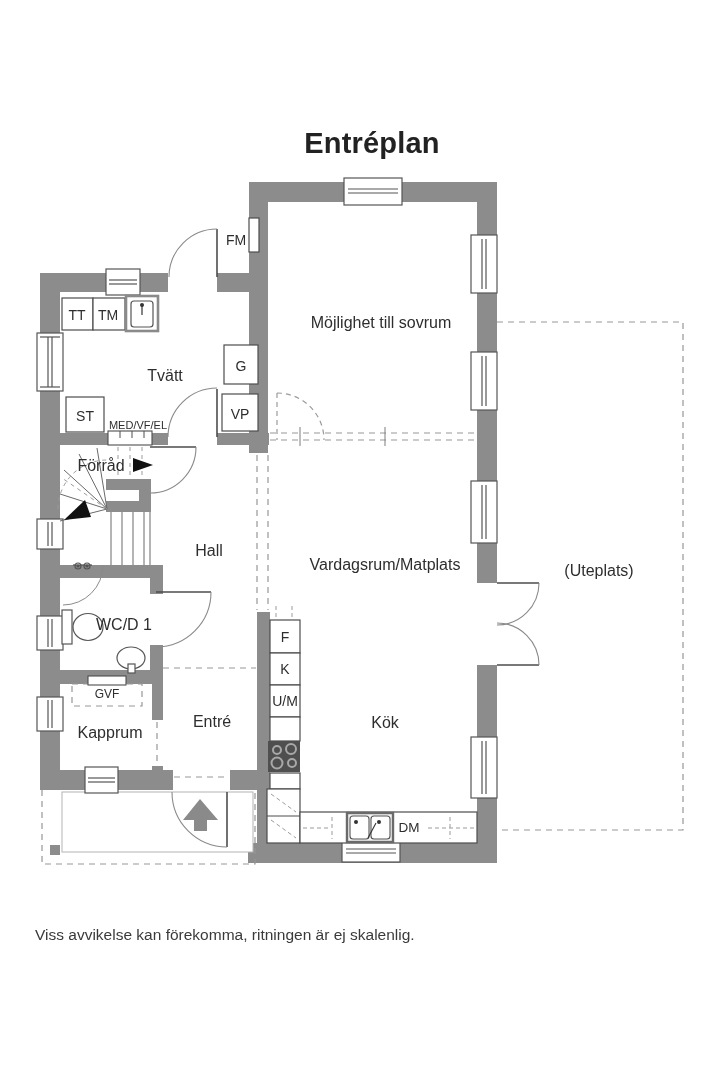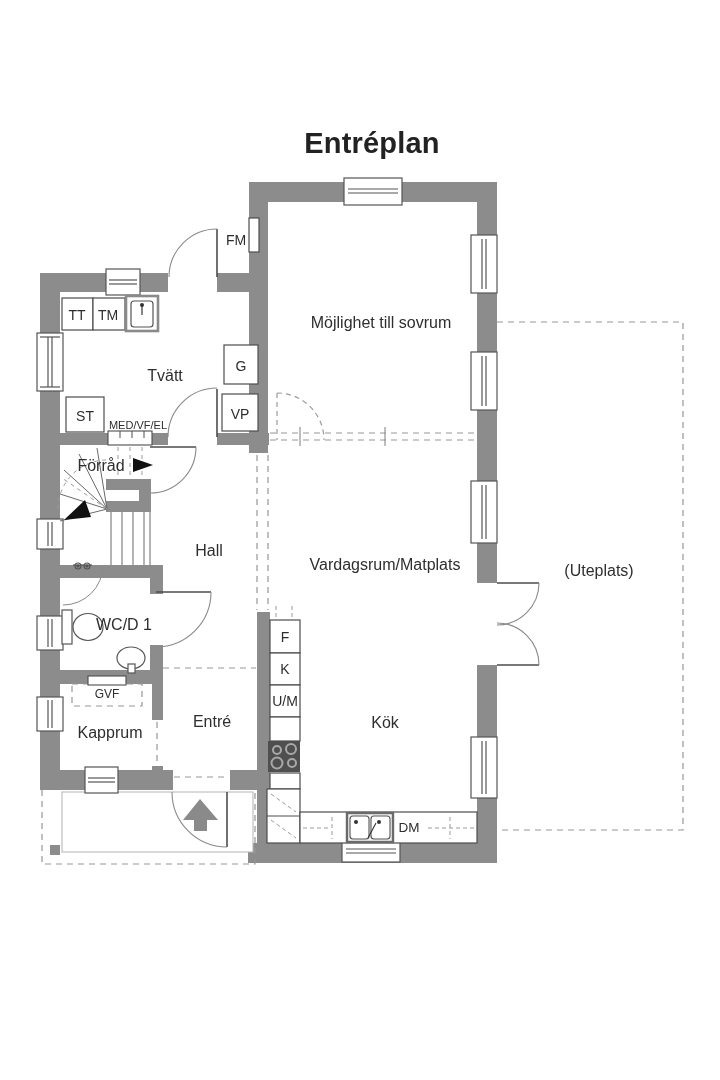--- a/index.html
+++ b/index.html
@@ -311,13 +311,14 @@
       <text class="sm" x="240" y="419">VP</text>
       <text class="xs" x="138" y="429">MED/VF/EL</text>
       <text class="gvf" x="107" y="698">GVF</text>
       <text class="sm" x="285" y="642">F</text>
       <text class="sm" x="285" y="674">K</text>
       <text class="sm" x="285" y="706">U/M</text>
       <text class="dm" x="409" y="832">DM</text>
     </g>
   </svg>
 
+  <div class="disclaimer">Viss avvikelse kan förekomma, ritningen är ej skalenlig.</div>
 </div>
 
 </body></html>

